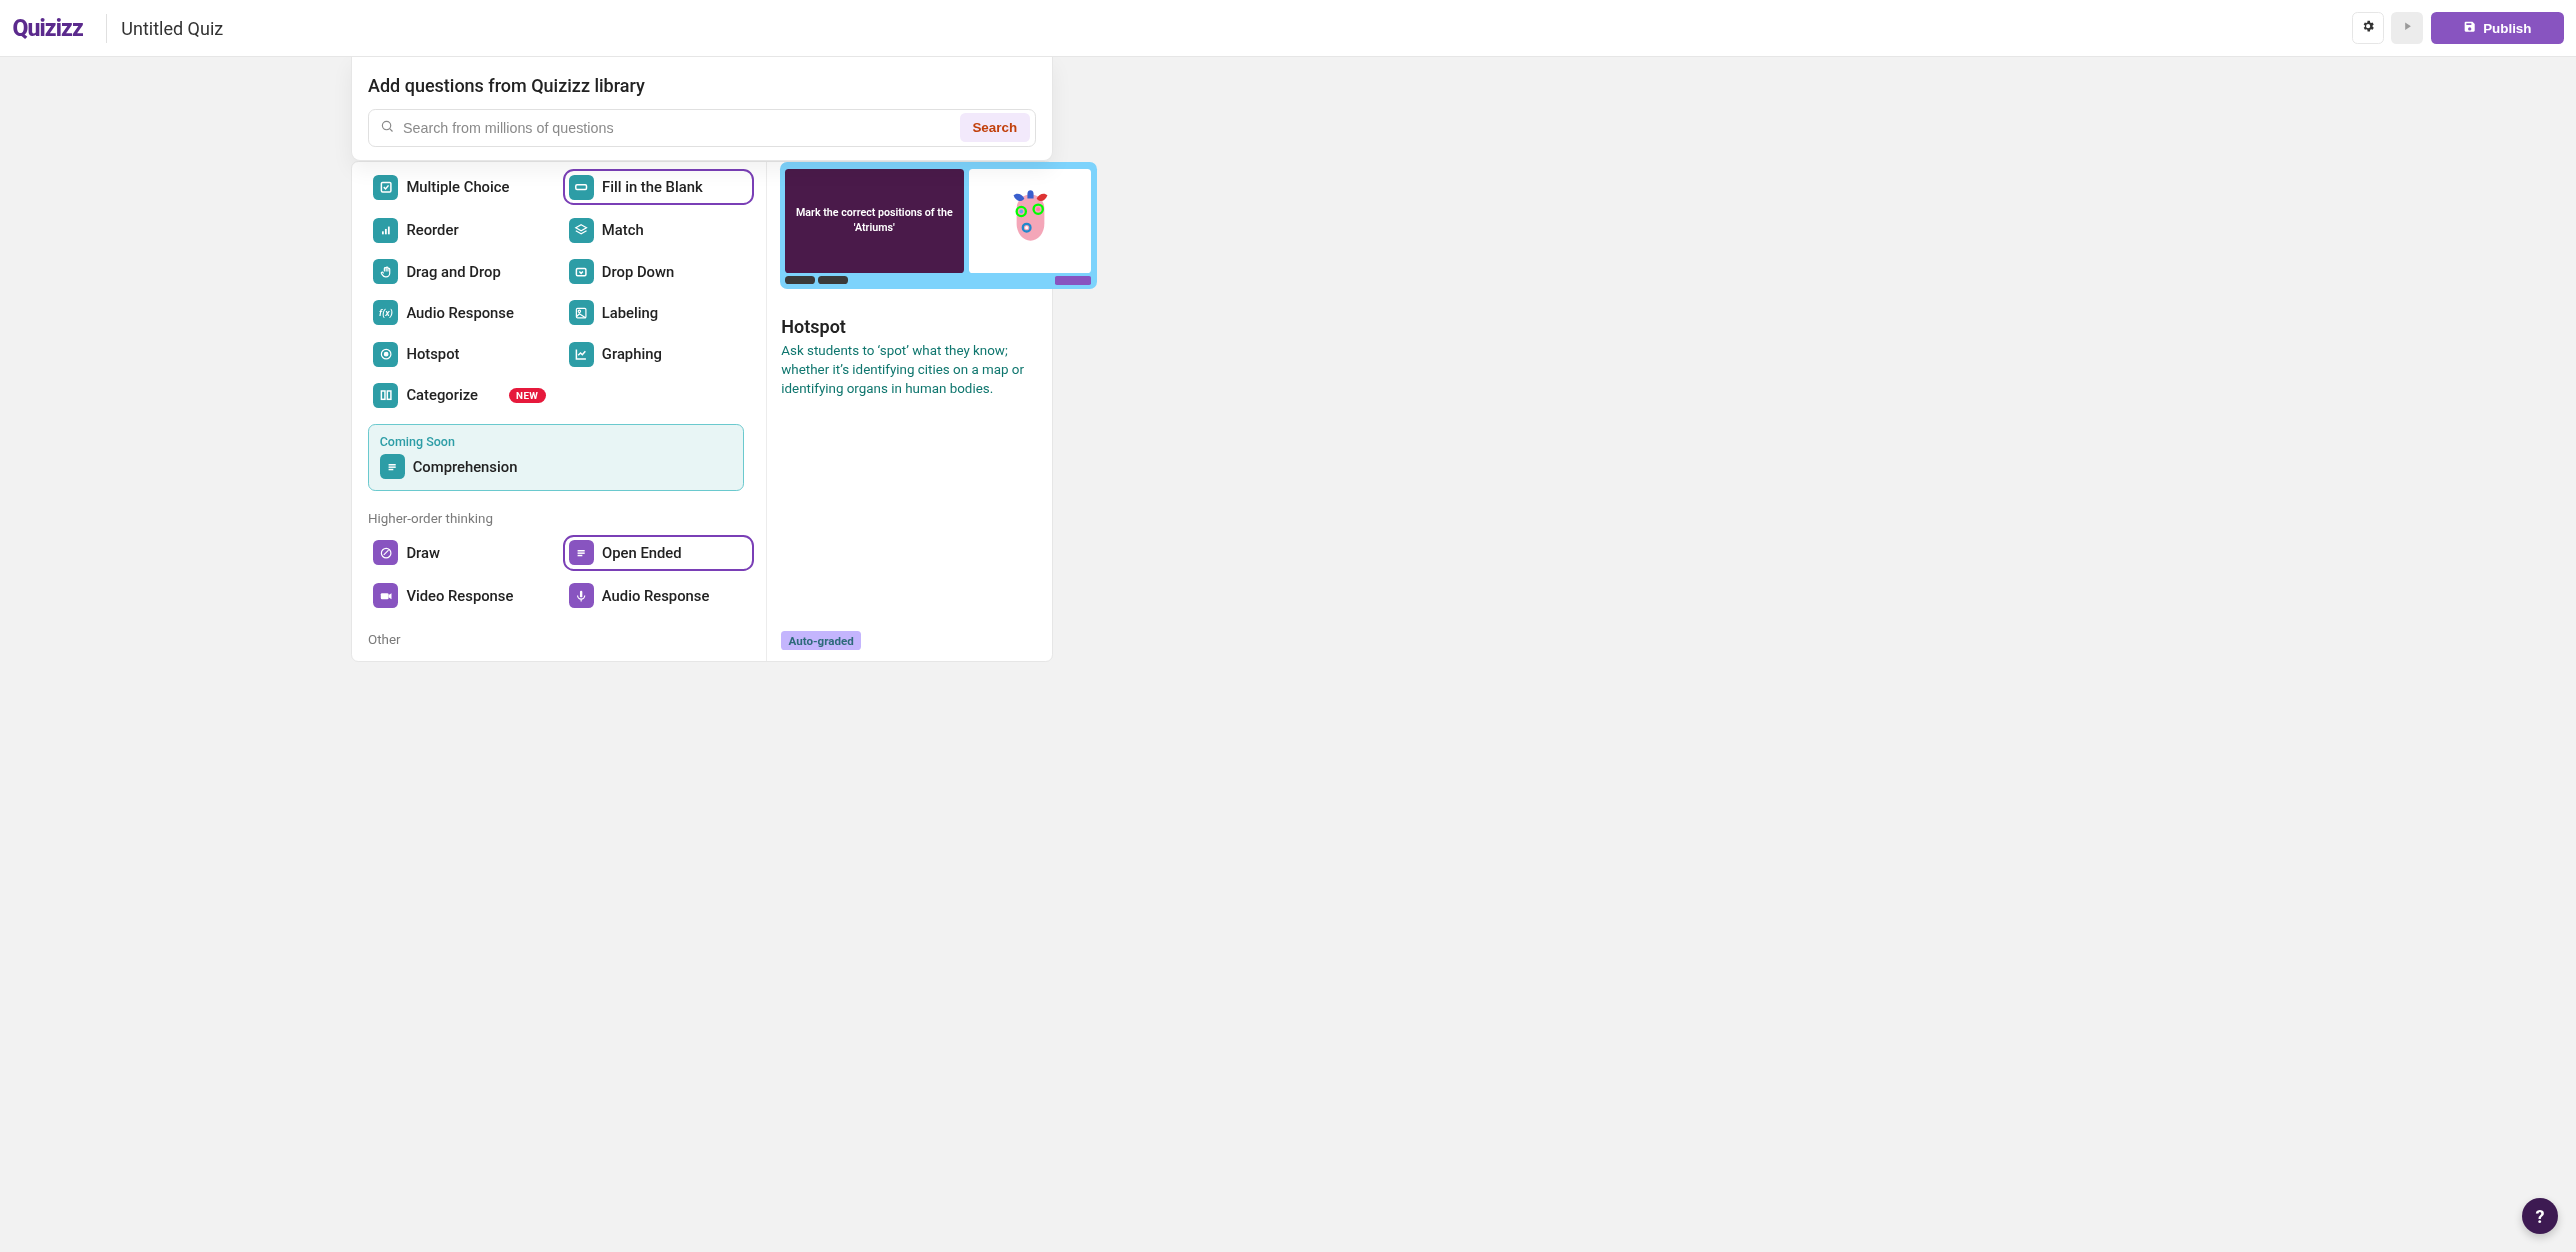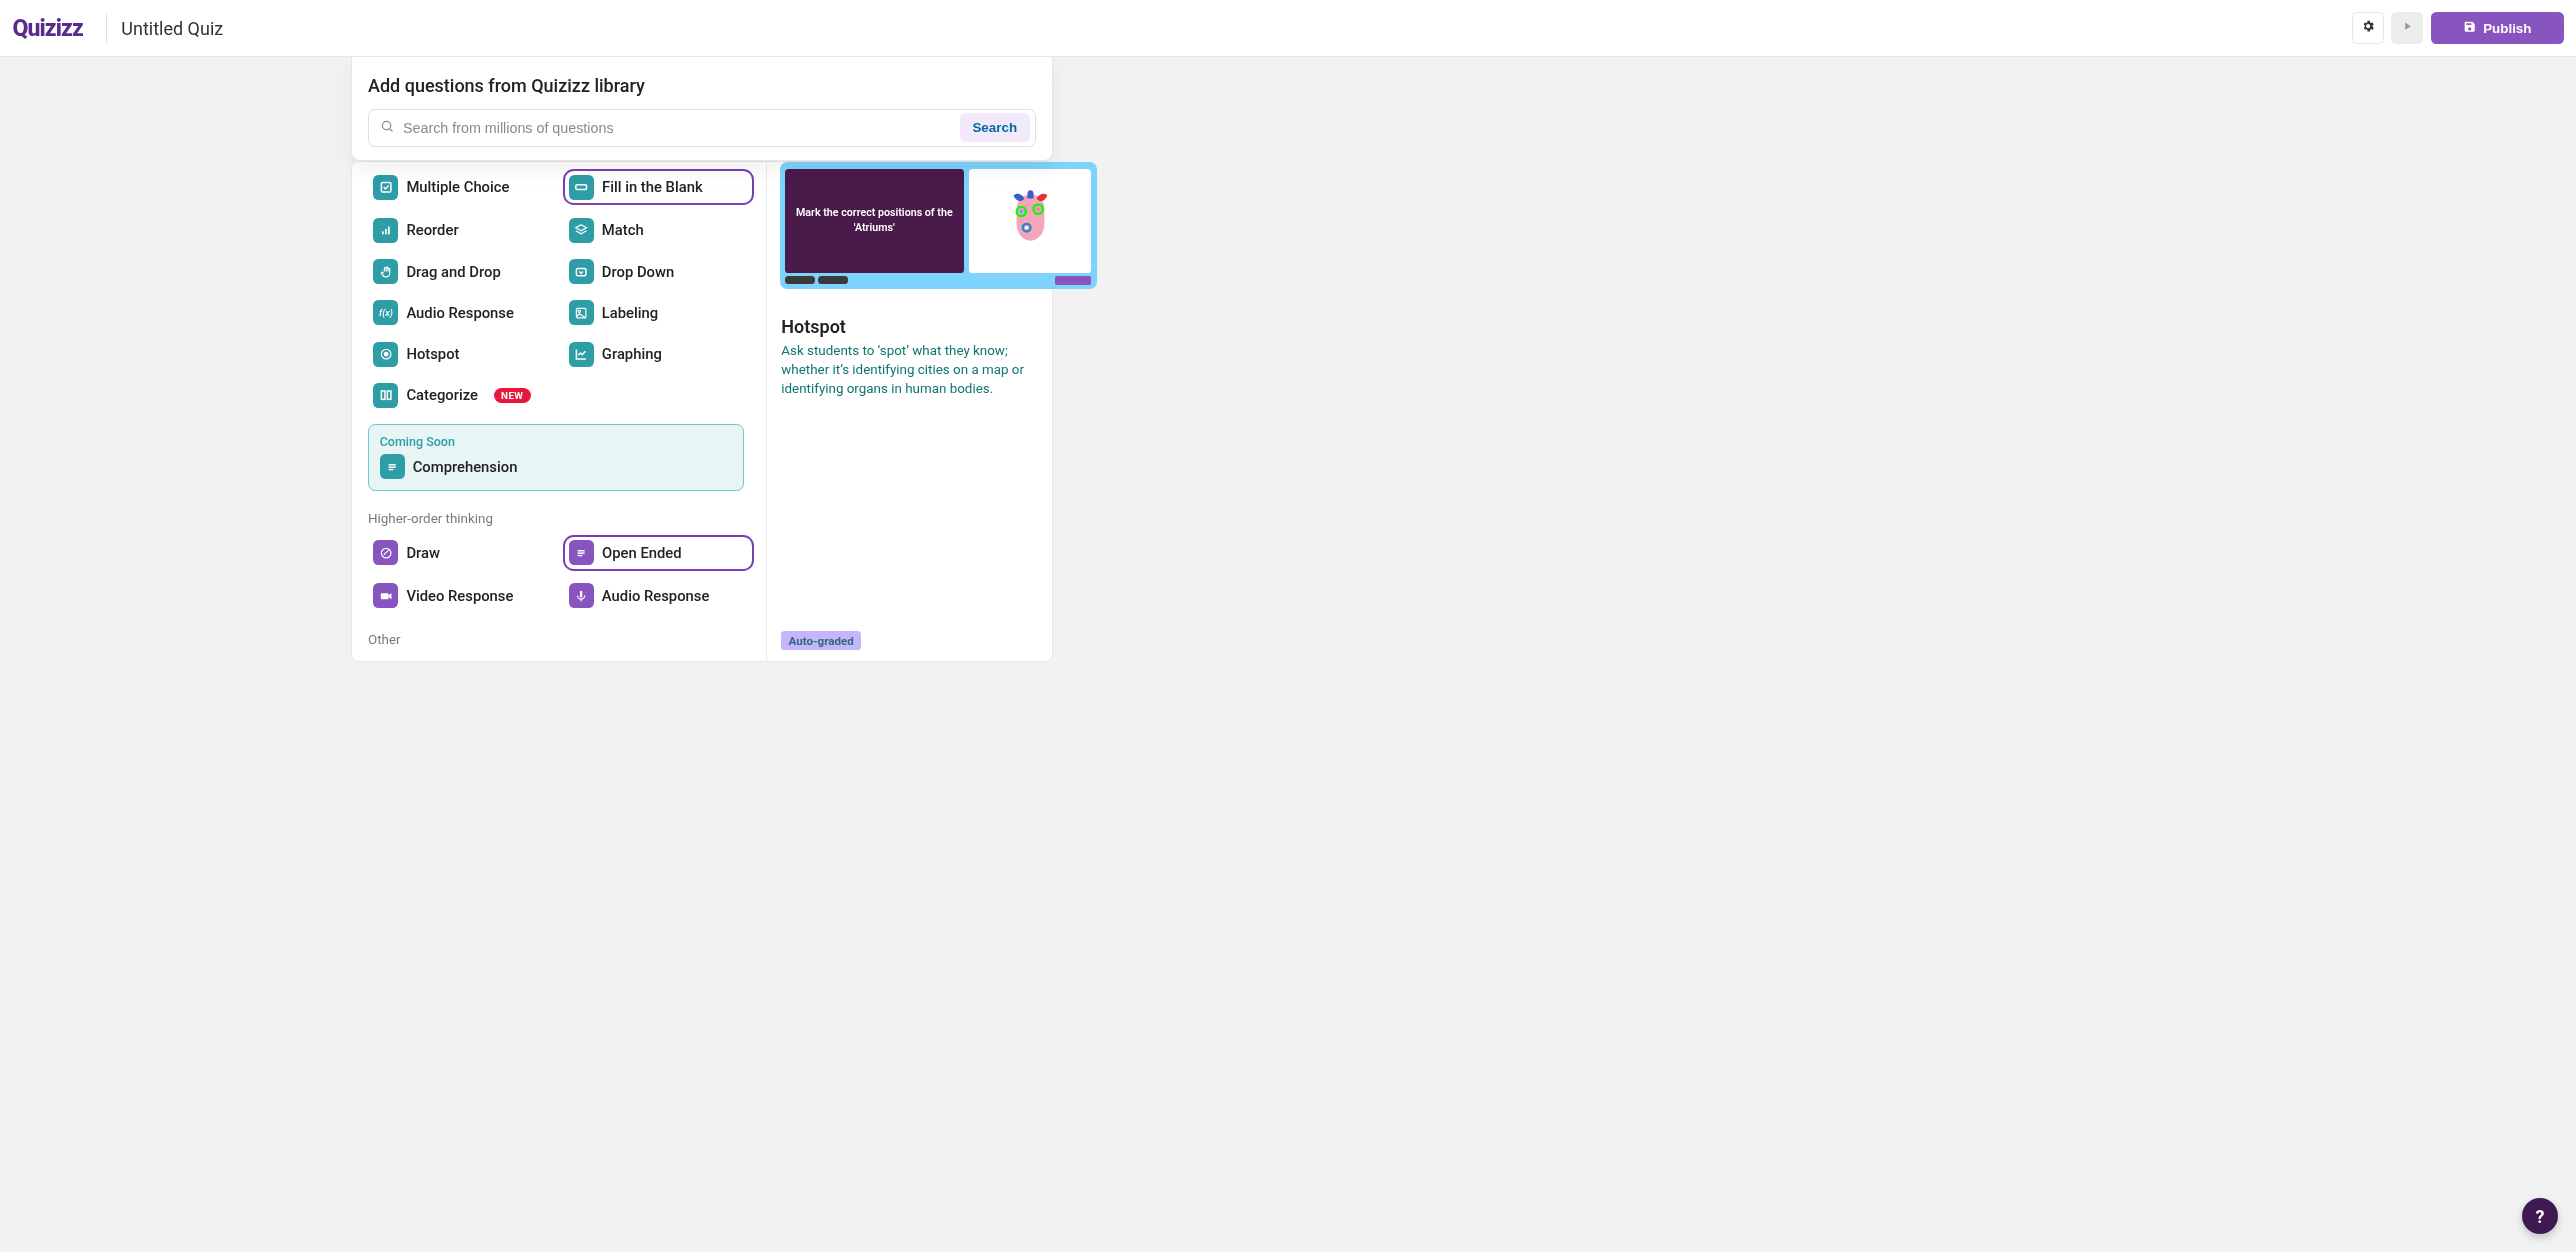--- a/index.html
+++ b/index.html
@@ -103,21 +103,21 @@
   .search-wrap input {
     flex: 1;
     border: none;
     outline: none;
     font-size: 14.3px;
     color: #333;
   }
   .search-wrap input::placeholder { color: #8a8a8a; }
   .search-btn {
     background: #f2e9fb;
-    color: #0369a1;
+    color: #c2410c;
     border: none;
     border-radius: 5.4px;
     height: 29px;
     padding: 0 12.5px;
     font-size: 13.4px;
     font-weight: 600;
     cursor: pointer;
   }
   .main-card {
     position: absolute;
@@ -182,21 +182,21 @@
     color: #222;
     white-space: nowrap;
   }
   .badge-new {
     background: #e6193c;
     color: #fff;
     font-size: 9.8px;
     font-weight: 700;
     border-radius: 9px;
     padding: 1.8px 7.2px;
-    margin-left: 8px;
+    margin-left: 23px;
     letter-spacing: 0.4px;
   }
   .coming-box {
     margin-top: 12.5px;
     border: 0.9px solid #6ac9ce;
     background: #e8f5f5;
     border-radius: 7.2px;
     padding: 9px 10.7px 10.7px 10.7px;
     width: 376px;
   }

